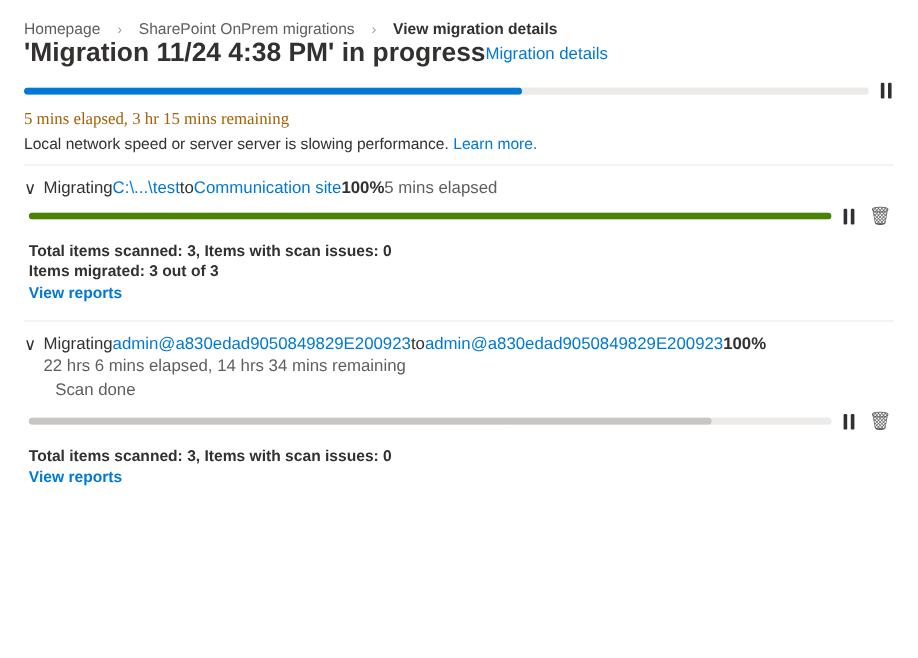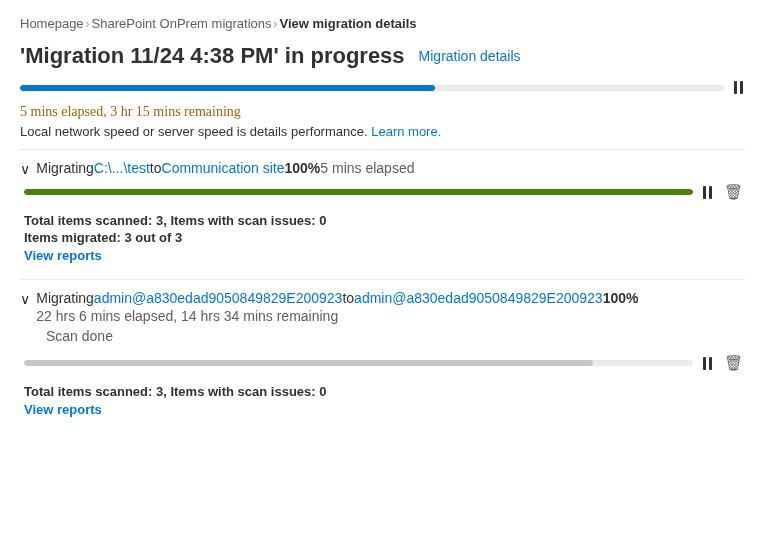--- a/index.html
+++ b/index.html
@@ -10,42 +10,40 @@
       background: #ffffff;
       width: 765px;
       min-height: 548px;
       padding: 16px 20px;
     }
 
     
     .breadcrumb {
       display: flex;
       align-items: center;
-      gap: 2px;
+      gap: 14px;
       font-size: 13px;
       color: #605e5c;
-      margin-bottom: 12px;
     }
     .breadcrumb-item {
       color: #605e5c;
     }
     .breadcrumb-item.active {
       color: #323130;
       font-weight: 600;
     }
     .breadcrumb-sep {
       color: #a19f9d;
       font-size: 12px;
     }
 
     
     .title-row {
       display: flex;
       align-items: center;
-      gap: 14px;
       margin-bottom: 10px;
     }
     .page-title {
       font-size: 22px;
       font-weight: 700;
       color: #323130;
     }
     .migration-details-link {
       font-size: 14px;
       color: #0078d4;
@@ -259,21 +257,21 @@
     </div>
     <div class="pause-icon-btn">
       <div class="pause-bars">
         <div class="pause-bar"></div>
         <div class="pause-bar"></div>
       </div>
     </div>
   </div>
   <div class="time-elapsed">5 mins elapsed, 3 hr 15 mins remaining</div>
   <div class="warning-text">
-    <span>Local network speed or server speed is details performance.</span>
+    <span>Local network speed or server server is slowing performance.</span>
     <a class="learn-more-link">Learn more.</a>
   </div>
 </div>
 
 <hr class="divider">
 
 <div class="migration-item">
   <div class="migration-header">
     <span class="chevron-btn">∨</span>
     <div class="migration-label">

